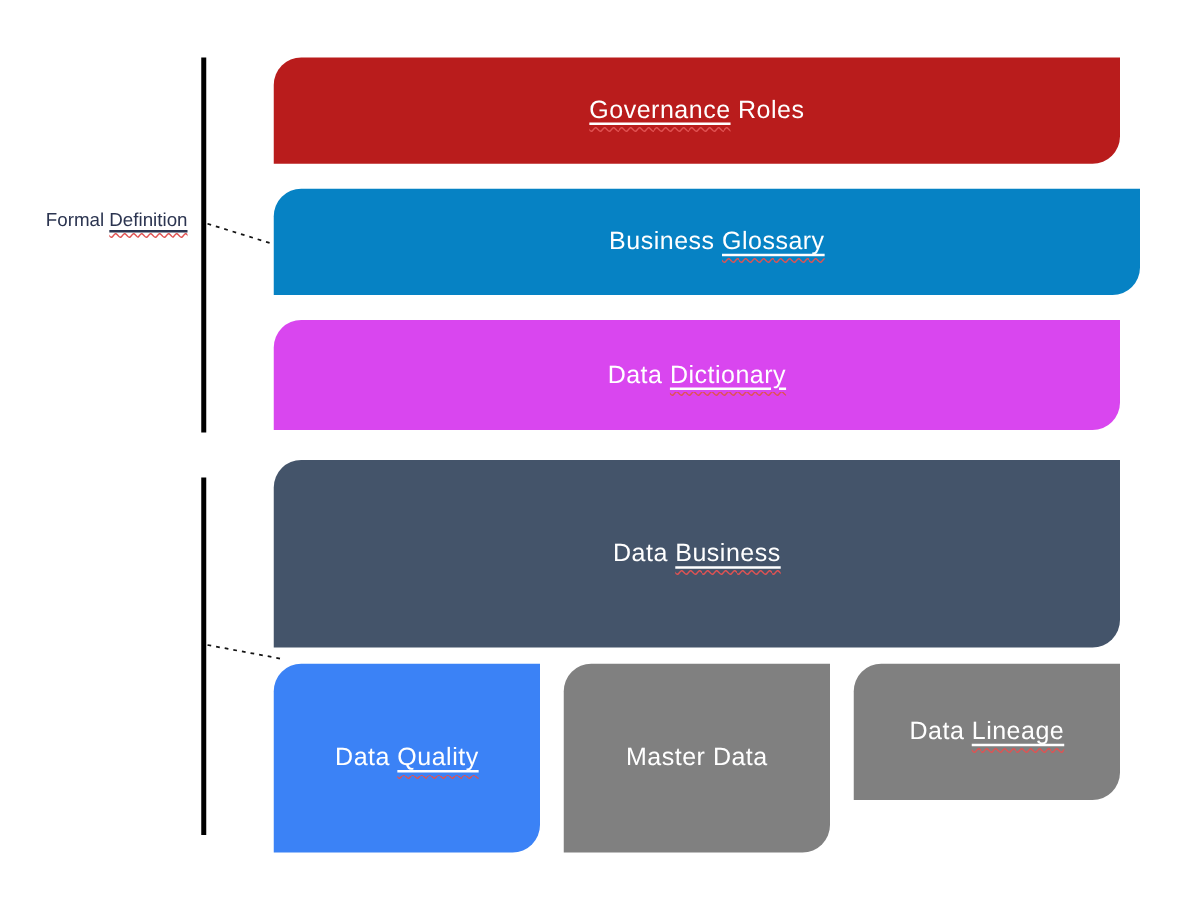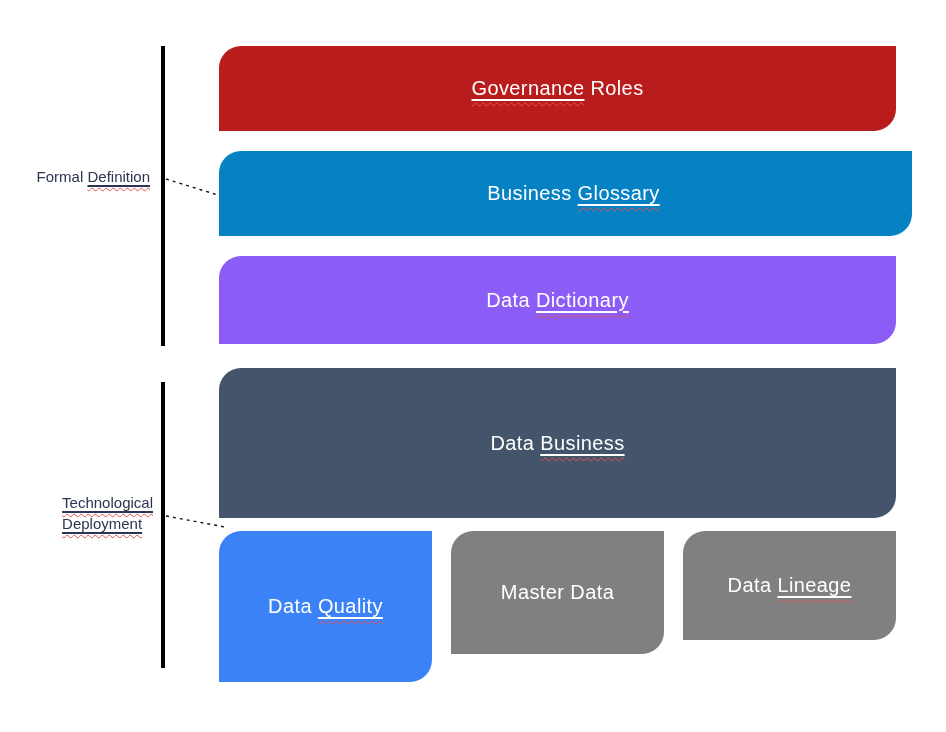--- a/index.html
+++ b/index.html
@@ -22,29 +22,29 @@
     color:var(--boxtext,#fff);
     font-size:20px;letter-spacing:.4px;
     border-radius:22px 0 22px 0;
     text-align:center;
   }
   #box-governance-roles{left:219px;top:46px;width:677px;height:85px;}
   #box-business-glossary{left:219px;top:151px;width:677px;height:85px;}
   #box-data-dictionary{left:219px;top:256px;width:677px;height:88px;}
   #box-data-catalog{left:219px;top:368px;width:677px;height:150px;}
   #box-data-quality{left:219px;top:531px;width:213px;height:151px;}
-  #box-master-data{left:451px;top:531px;width:213px;height:123px;}
+  #box-master-data{left:451px;top:531px;width:213px;height:151px;}
   #box-data-lineage{left:683px;top:531px;width:213px;height:109px;}
 
   
   .side-label{
     position:absolute;
     color:var(--labeltext,#2b3450);
     font-size:15px;line-height:21px;
-    white-space:nowrap;
+    text-align:right;white-space:nowrap;
   }
   #label-formal-definition{top:166px;right:796px;}
   #label-technological-deployment{top:492px;right:793px;}
 
   
   .ul{
     text-decoration:underline;
     text-decoration-thickness:1.5px;
     text-underline-offset:.18em;
   }
@@ -61,39 +61,35 @@
 
 <div class="canvas">
 
   <div class="vline vline-1"></div>
   <div class="vline vline-2"></div>
 
   <div class="side-label" id="label-formal-definition">
     <div>Formal <span class="ul"><span class="sq">Definition</span></span></div>
   </div>
 
-  <div class="side-label" id="label-technological-deployment">
-    <div><span class="ul"><span class="sq">Technological</span></span></div>
-    <div><span class="ul"><span class="sq">Deployment</span></span></div>
-  </div>
 
   <svg class="connector-layer" viewBox="0 0 946 732" xmlns="http://www.w3.org/2000/svg">
     <line x1="166" y1="179" x2="221" y2="196" stroke="#141414" stroke-width="1.4" stroke-dasharray="3 4"></line>
     <line x1="166" y1="516" x2="225" y2="527" stroke="#141414" stroke-width="1.4" stroke-dasharray="3 4"></line>
   </svg>
 
   <div class="box" id="box-governance-roles" style="background-color: #b91c1c;">
     <span><span class="ul"><span class="sq">Governance</span></span> Roles</span>
   </div>
 
   <div class="box" id="box-business-glossary" style="background-color: rgb(6, 130, 196); padding-left: 16px;">
     <span>Business <span class="ul"><span class="sq">Glossary</span></span></span>
   </div>
 
-  <div class="box" id="box-data-dictionary" style="background-color: #8b5cf6;">
+  <div class="box" id="box-data-dictionary" style="background-color: #d946ef;">
     <span>Data <span class="ul"><span class="sq">Dictionary</span></span></span>
   </div>
 
   <div class="box" id="box-data-catalog" style="background-color: rgb(68, 84, 106);">
     <span>Data <span class="ul"><span class="sq">Business</span></span></span>
   </div>
 
   <div class="box" id="box-data-quality" style="background-color: #3b82f6;">
     <span>Data <span class="ul"><span class="sq">Quality</span></span></span>
   </div>

